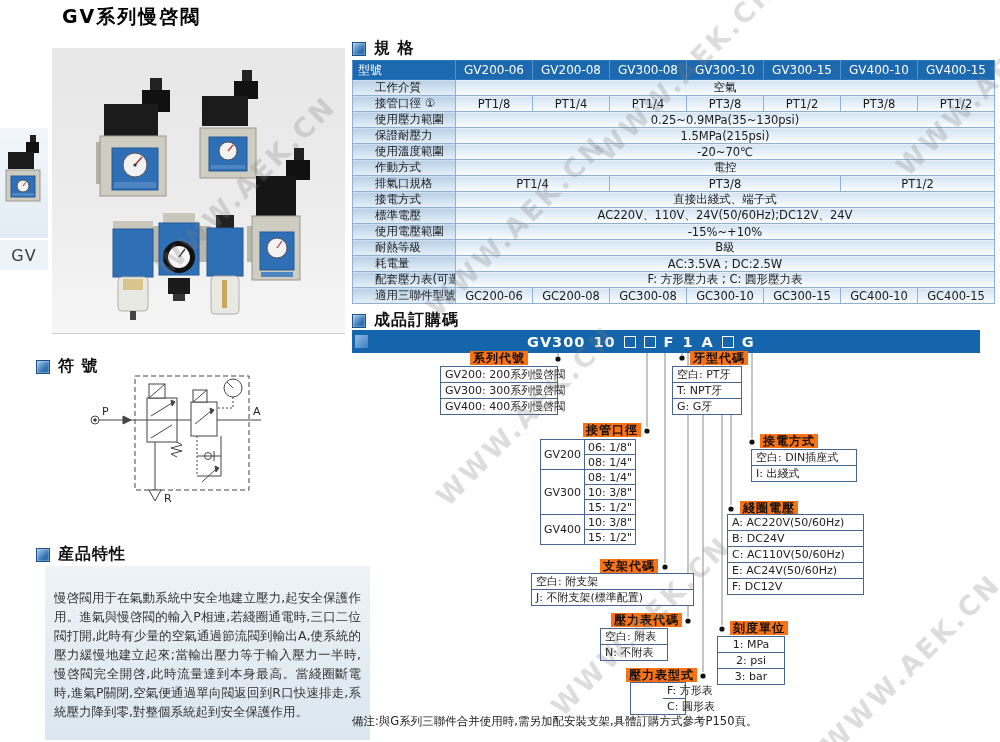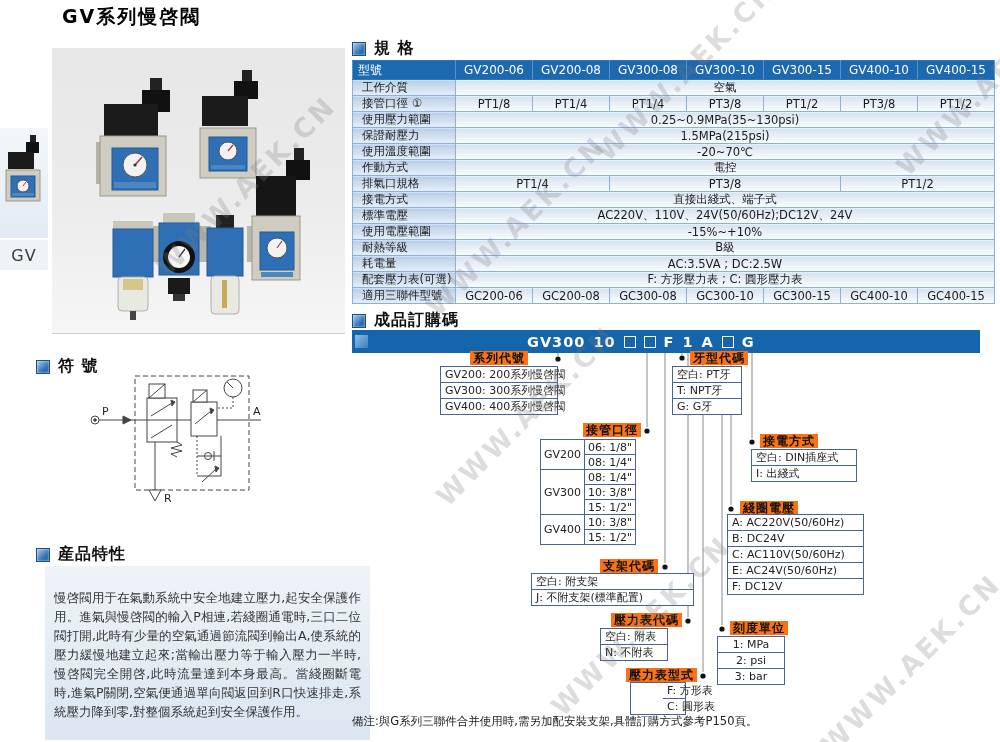--- a/index.html
+++ b/index.html
@@ -20,21 +20,21 @@
   
   #features-box{position:absolute;left:45px;top:566px;width:325px;height:174px;
                 background:linear-gradient(180deg,#eef3f8,#dbe6f0);box-sizing:border-box;
                 padding:22px 9px;font-size:12.5px;line-height:19px;color:#333;text-align:justify;}
   
   #spec-table{position:absolute;left:352px;top:60px;width:643px;border-collapse:collapse;table-layout:fixed;}
   #spec-table th,#spec-table td{border:1px solid #8fb0d2;height:15px;padding:0 2px;font-size:11.5px;
       text-align:center;font-weight:normal;white-space:nowrap;overflow:hidden;}
   #spec-table thead th{background:#1c69b0;color:#fff;border-color:#2c75ba #5a93c8;height:18px;font-size:12px;}
   #spec-table thead th.lbl{text-align:left;padding-left:5px;}
-  #spec-table tbody th{text-align:left;padding-left:9px;background:linear-gradient(180deg,#b7cfe7,#e6eff8);}
+  #spec-table tbody th{text-align:left;padding-left:22px;background:linear-gradient(180deg,#b7cfe7,#e6eff8);}
   #spec-table tbody td{background:linear-gradient(180deg,#d3e3f2,#fbfdff);}
   .small-note{position:absolute;font-size:11px;color:#222;}
   
   #order-bar{position:absolute;left:352px;top:330px;width:628px;height:23px;background:#1565ac;}
   #order-bar .bar-sq{position:absolute;left:3px;top:5px;width:13px;height:13px;background:linear-gradient(135deg,#8fbce4,#3d7fc0);}
   #order-code{position:absolute;left:175px;top:0;height:23px;display:flex;align-items:center;gap:8px;
               color:#fff;font-size:14.5px;font-weight:bold;letter-spacing:1px;}
   .code-box{display:inline-block;width:10px;height:10px;border:1.5px solid #fff;background:transparent;}
   
   .chip{position:absolute;background:#f97316;color:#111;font-size:12px;font-weight:bold;

